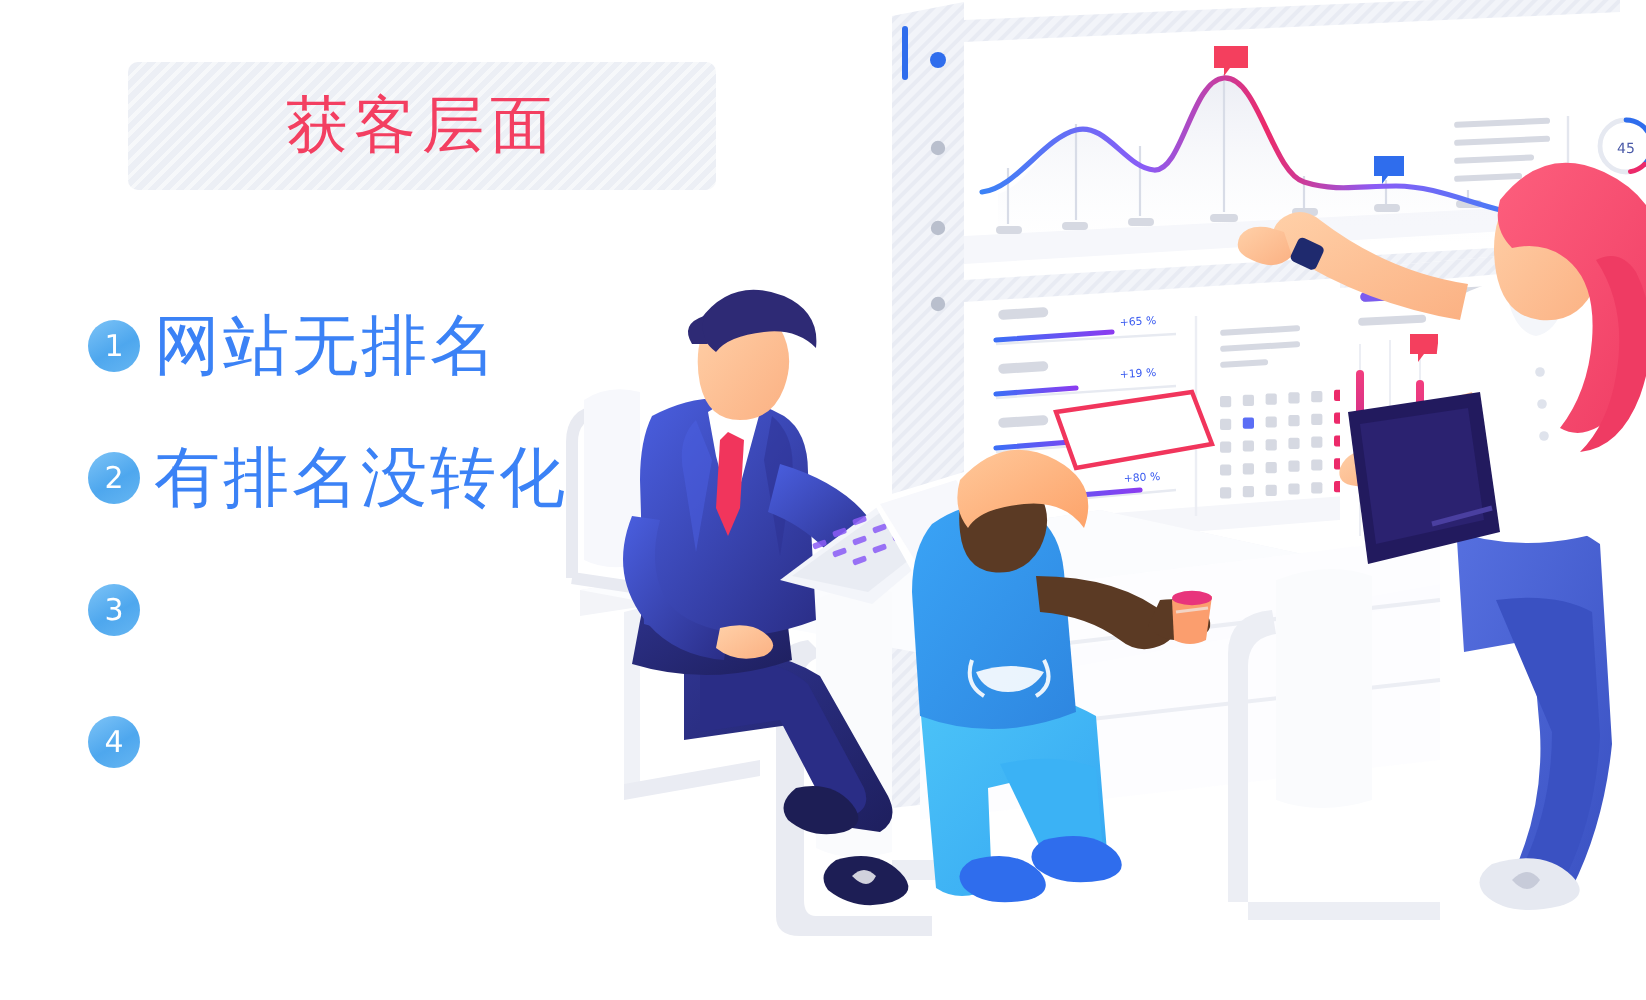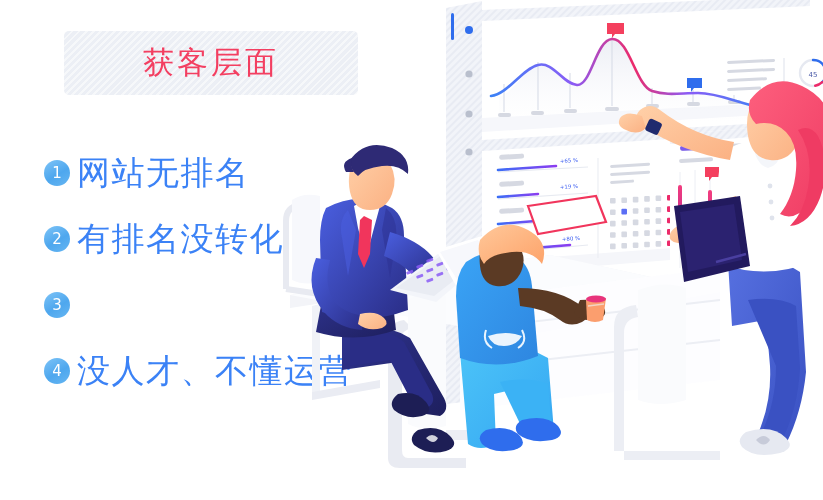--- a/index.html
+++ b/index.html
@@ -61,21 +61,20 @@
     </div>
     <div class="list-item">
       <div class="num">2</div>
       <div class="li-label">有排名没转化</div>
     </div>
     <div class="list-item">
       <div class="num">3</div>
     </div>
     <div class="list-item">
       <div class="num">4</div>
-      <div class="li-label">没人才、不懂运营</div>
     </div>
   </div>
 
   <svg id="illo" viewBox="0 0 573 500">
     <defs>
       <linearGradient id="gLine" x1="0" y1="0" x2="1" y2="0">
         <stop offset="0%" stop-color="#3b82f6"></stop>
         <stop offset="30%" stop-color="#8b5cf6"></stop>
         <stop offset="52%" stop-color="#ec2a6a"></stop>
         <stop offset="72%" stop-color="#8b5cf6"></stop>

